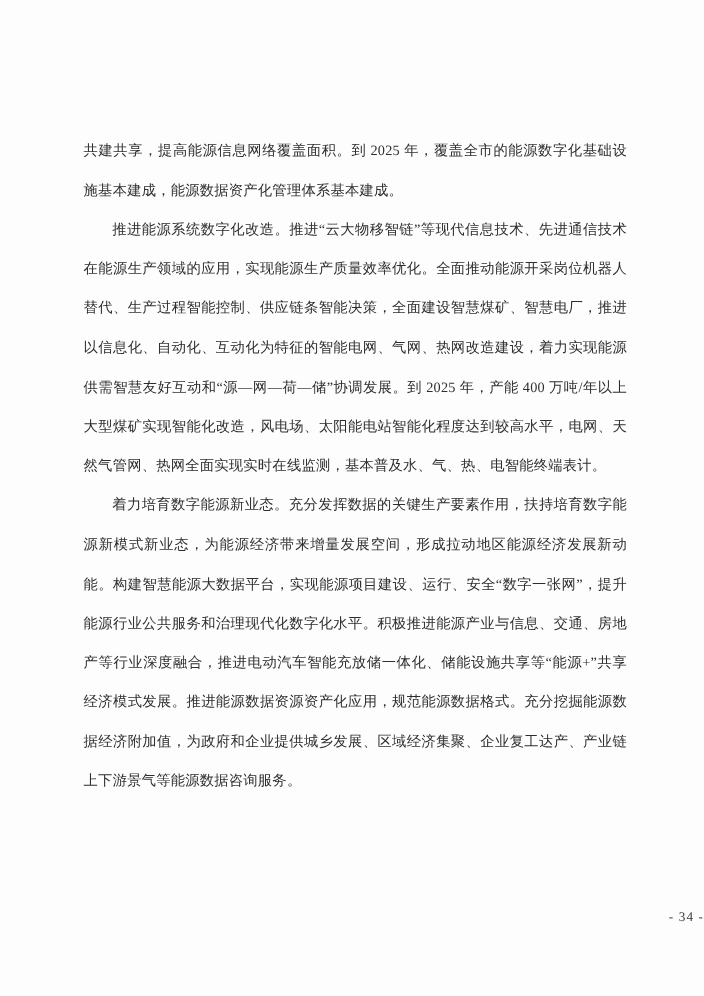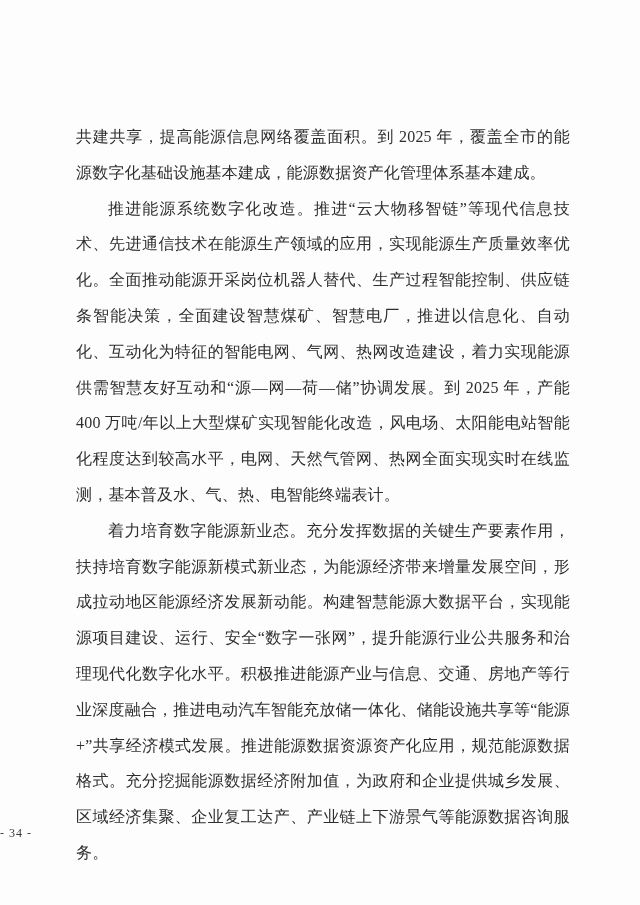--- a/index.html
+++ b/index.html
@@ -17,39 +17,39 @@
     position: absolute;
     inset: 0;
     background: #fdfdfd;
   }
   .text-block {
     position: absolute;
     left: 76px;
     top: 119px;
     width: 494px;
     color: #2e2e2e;
-    font-size: 16px;
+    font-size: 13px;
     line-height: 35.8px;
     text-align: justify;
     text-justify: inter-ideograph;
     letter-spacing: 0.2px;
   }
   .text-block p {
     margin: 0;
     padding: 0;
   }
   .text-block p.indent {
     text-indent: 2em;
   }
   .page-number {
     position: absolute;
     left: 0;
     top: 826px;
     width: 100%;
-    text-align: left;
+    text-align: right;
     color: #3a3a3a;
     font-size: 12px;
     letter-spacing: 1px;
   }
 </style>
 </head>
 <body>
 
 <div class="page">
   <div class="text-block">

